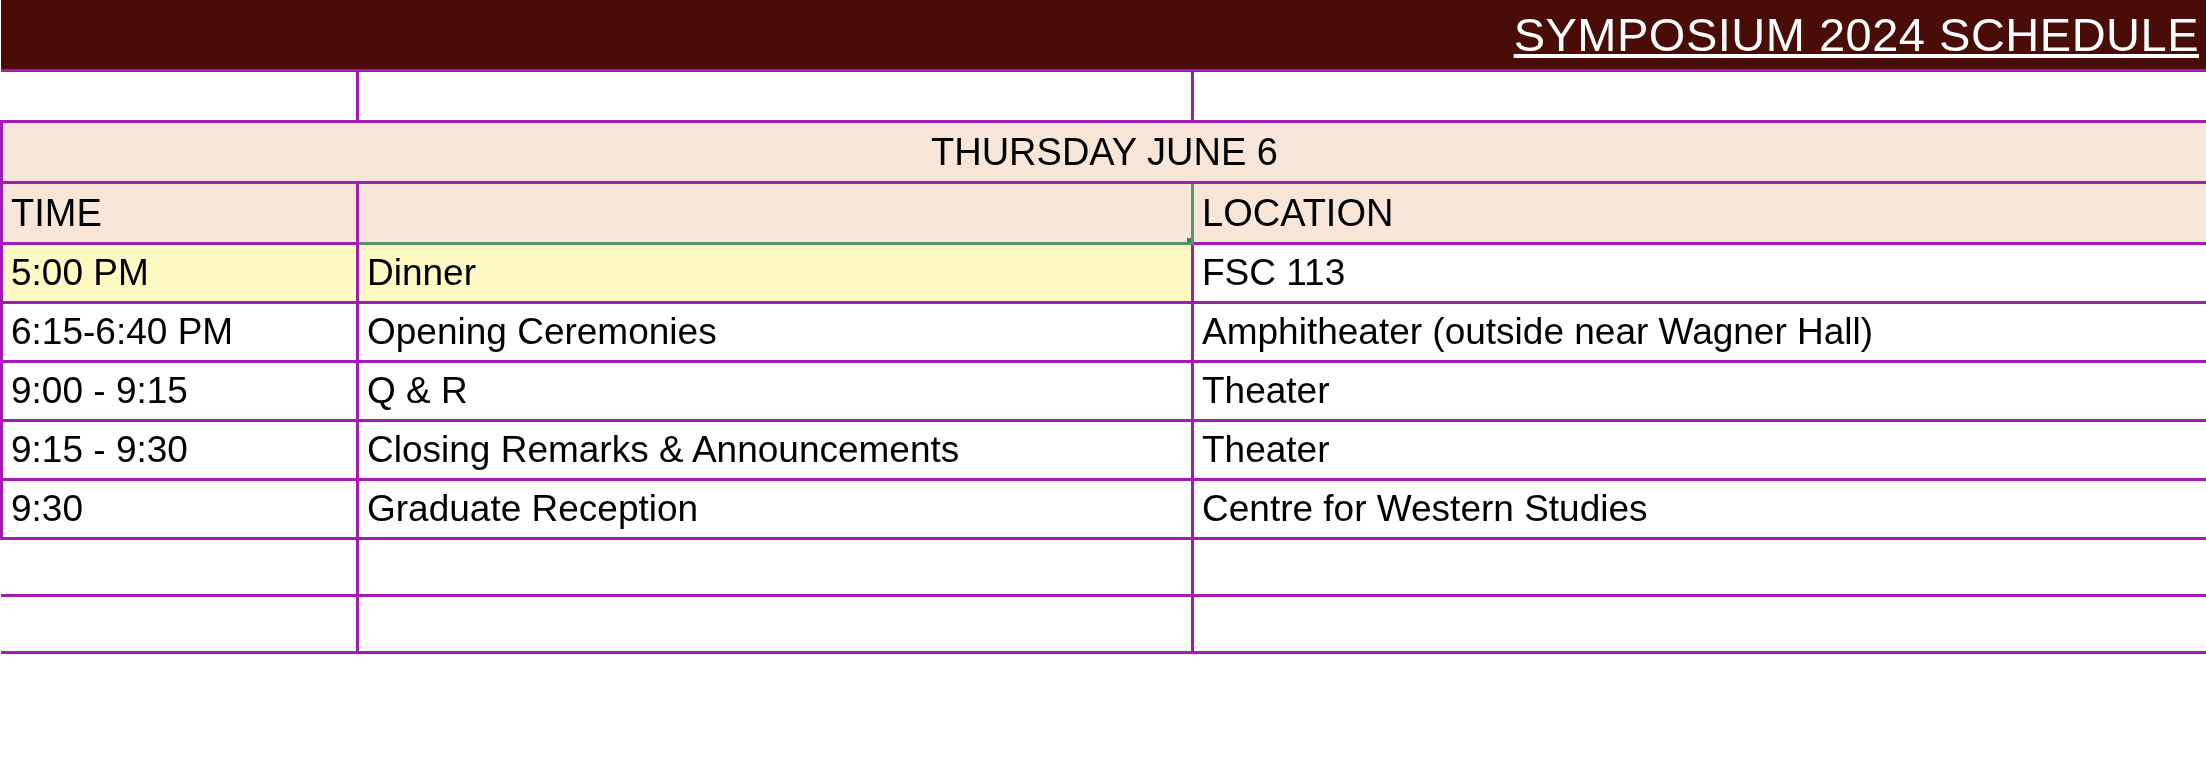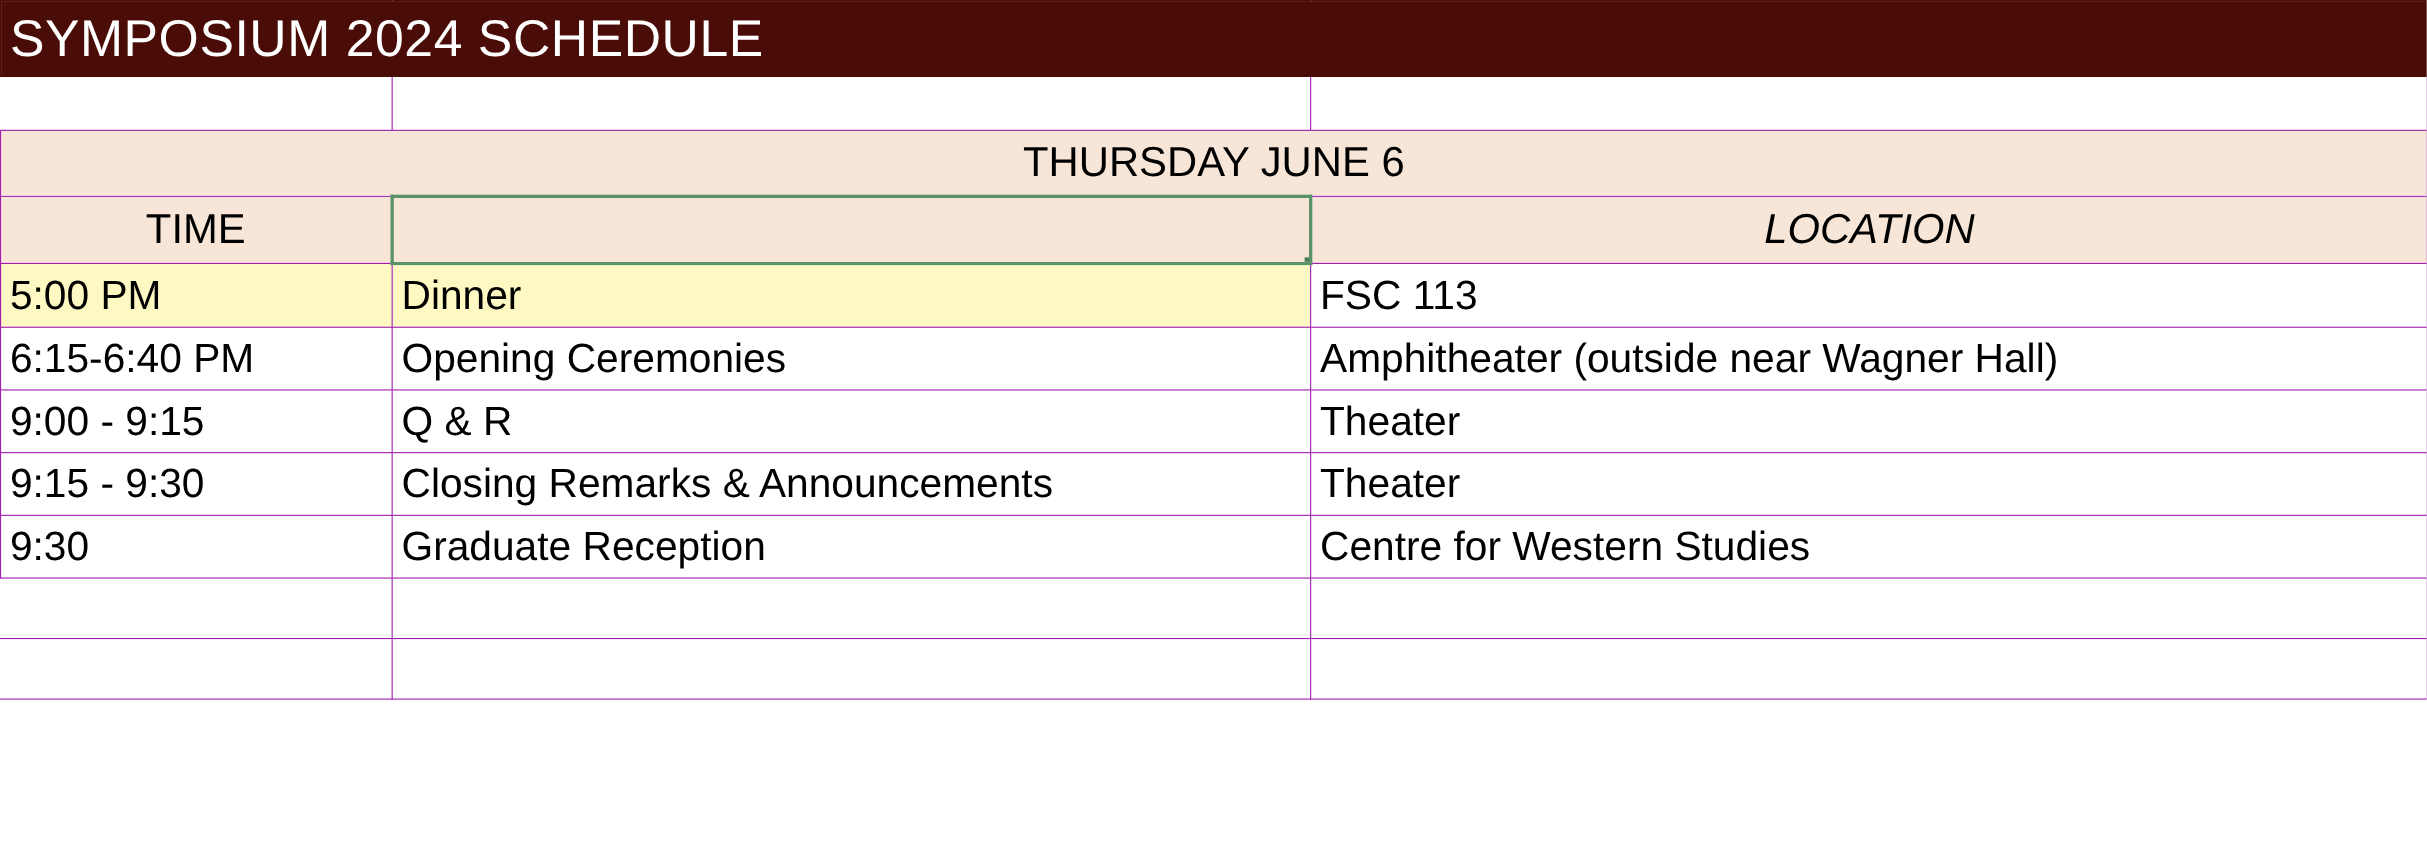--- a/index.html
+++ b/index.html
@@ -25,40 +25,41 @@
     border-collapse: collapse;
     table-layout: fixed;
     width: 2206px;
   }
 
   table.schedule col.c-time     { width: 356px; }
   table.schedule col.c-session  { width: 835px; }
   table.schedule col.c-location { width: 1015px; }
 
   table.schedule td {
-    border: 1px solid #a21caf;
+    border: 3px solid #a21caf;
     padding: 0 8px;
     font-size: 37px;
     line-height: 56px;
     height: 56px;
     vertical-align: middle;
     white-space: nowrap;
     overflow: hidden;
   }
 
   
   tr.title-row td {
     background: #4a0c07;
     color: #ffffff;
-    text-align: left;
+    text-align: right;
     font-size: 47px;
     line-height: 68px;
     height: 68px;
     border: 1px solid #4a0c07;
     letter-spacing: 0.5px;
+    text-decoration: underline;
   }
 
   
   tr.spacer-row td {
     height: 48px;
     line-height: 48px;
     background: #ffffff;
   }
 
   
@@ -69,25 +70,22 @@
     line-height: 58px;
     height: 58px;
   }
 
   
   tr.header-row td {
     background: #f7e6d8;
     font-size: 38px;
     line-height: 58px;
     height: 58px;
-    text-align: center;
   }
   tr.header-row td.loc-head {
-    text-align: center;
-    font-style: italic;
   }
   tr.header-row td.sel-head {
     border: 3px solid #5a9367;
     position: relative;
   }
   tr.header-row td.sel-head::after {
     content: "";
     position: absolute;
     right: -7px;
     bottom: -7px;

